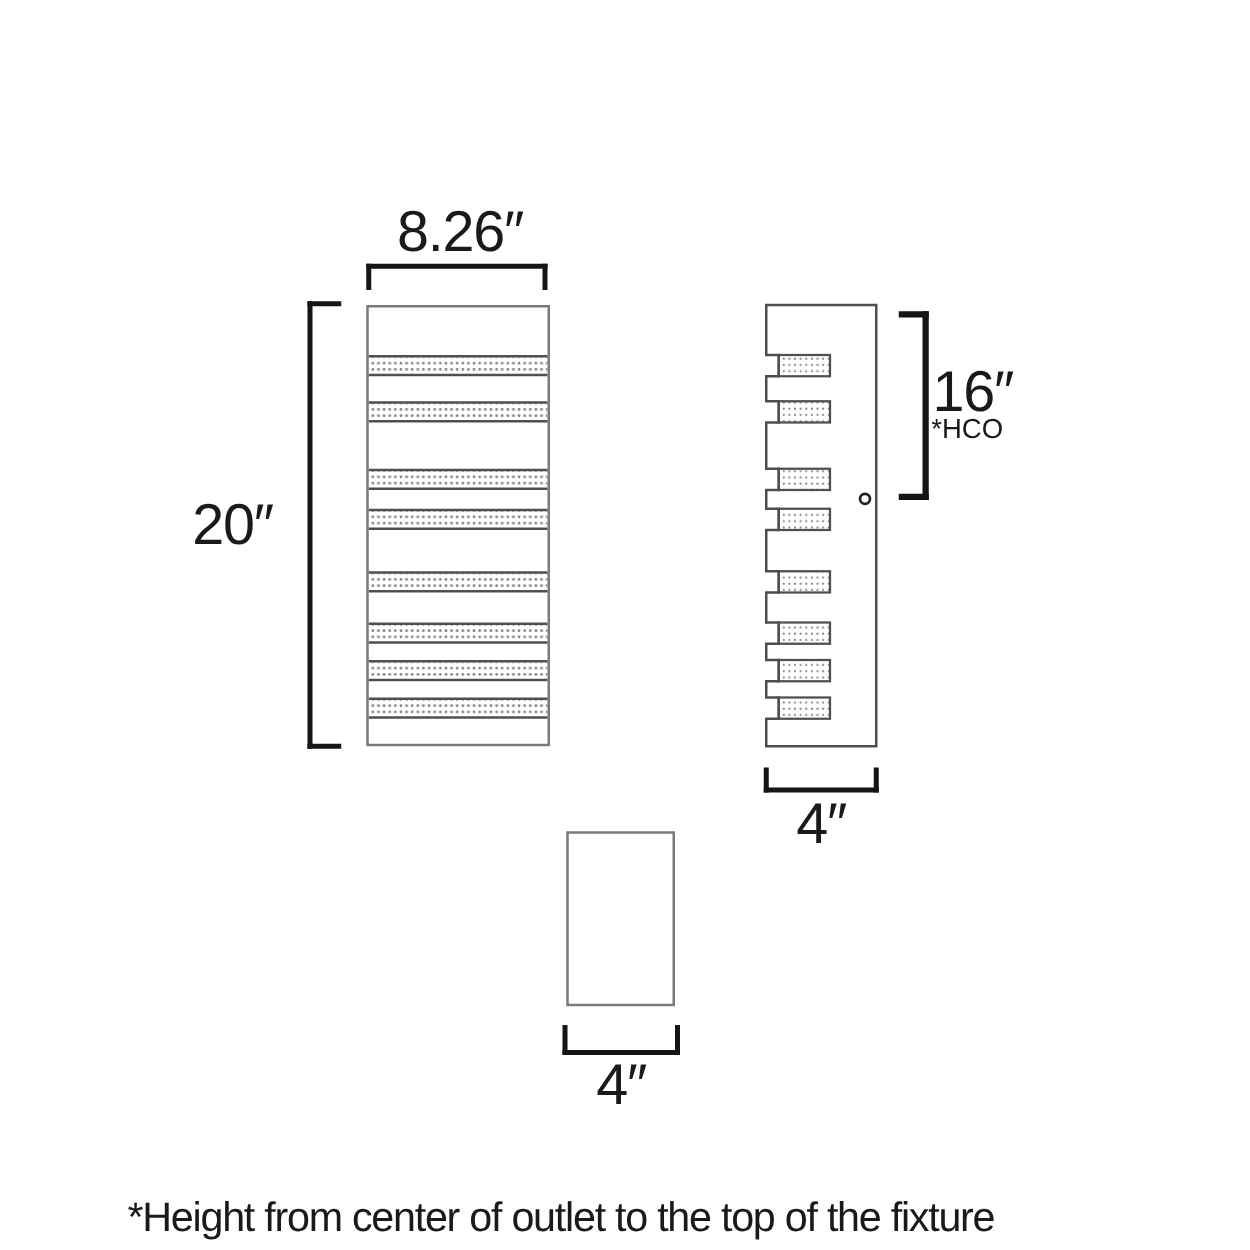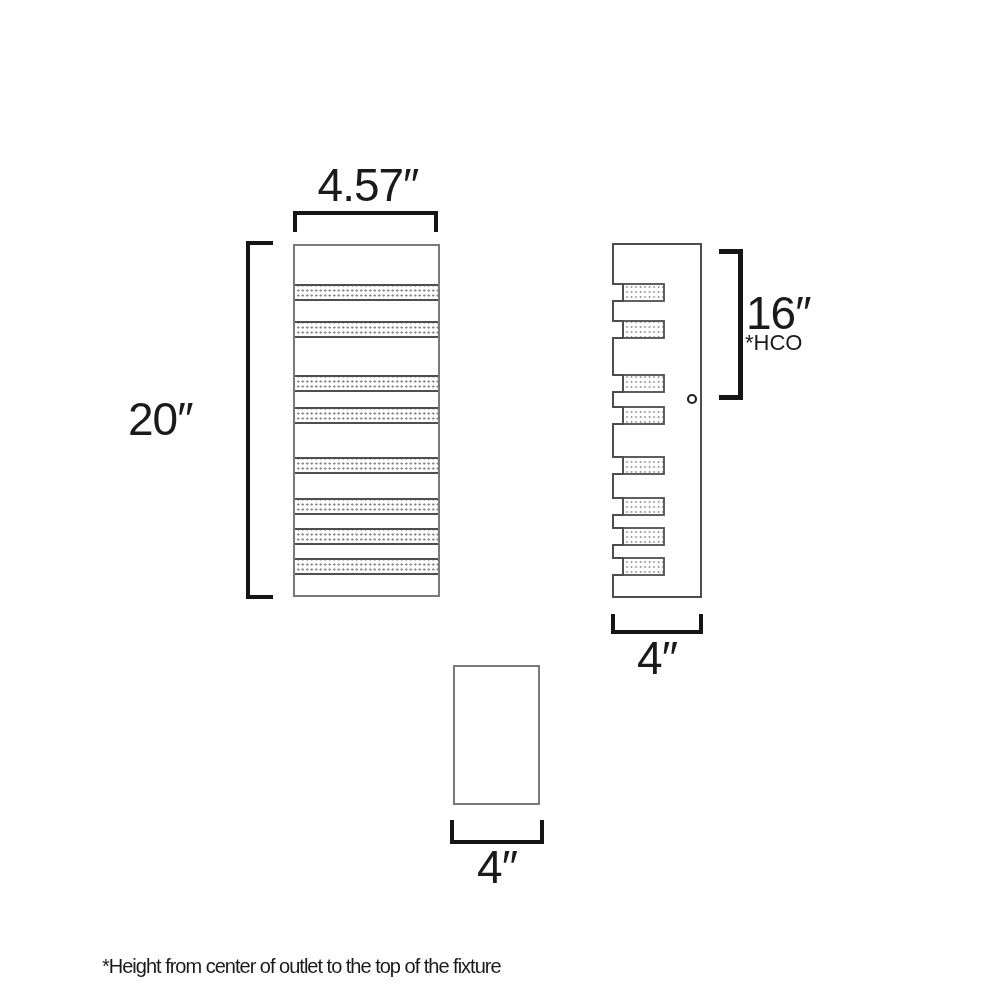--- a/index.html
+++ b/index.html
@@ -24,28 +24,28 @@
   .overlay-svg{position:absolute;left:0;top:0;width:1000px;height:1000px;}
   .side-outline{fill:#ffffff;stroke:#4d4d4d;stroke-width:2px;}
   .side-band{fill:url(#stipplePat);stroke:#4f4f4f;stroke-width:1.8px;}
   .screw{fill:#ffffff;stroke:#222222;stroke-width:2.2px;}
   
   .dim-label{
     position:absolute;color:#1a1a1a;font-size:46px;line-height:1;
     letter-spacing:-1px;white-space:nowrap;
   }
   .front-width-label{left:288px;top:162px;width:160px;text-align:center;}
-  .front-height-label{left:128px;top:396px;width:116px;text-align:left;}
+  .front-height-label{left:128px;top:396px;width:116px;text-align:center;}
   .hco-label{left:746px;top:290px;}
   .hco-note{left:745px;top:332px;font-size:22px;letter-spacing:0;}
   .side-depth-label{left:608px;top:635px;width:98px;text-align:center;}
   .bottom-width-label{left:448px;top:844px;width:98px;text-align:center;}
   .footnote{
     position:absolute;left:102px;top:955px;color:#1a1a1a;
-    font-size:20px;letter-spacing:-1px;line-height:1.15;white-space:nowrap;
+    font-size:33px;letter-spacing:-1px;line-height:1.15;white-space:nowrap;
   }
 </style>
 </head>
 <body>
 
 <div class="canvas">
 
   <div class="panel front-rect">
       <div class="band" style="top: 38px; height: 17px;"></div>
       <div class="band" style="top: 75px; height: 17px;"></div>
@@ -55,21 +55,21 @@
       <div class="band" style="top: 252px; height: 17px;"></div>
       <div class="band" style="top: 282px; height: 17px;"></div>
       <div class="band" style="top: 312px; height: 17px;"></div>
     </div>
 
   <div>
     <div class="dline" style="left:293px;top:211px;width:145px;height:4px;"></div>
     <div class="dline" style="left:293px;top:211px;width:4px;height:21px;"></div>
     <div class="dline" style="left:434px;top:211px;width:4px;height:21px;"></div>
   </div>
-  <div class="dim-label front-width-label">4.57″</div>
+  <div class="dim-label front-width-label">8.26″</div>
 
   <div>
     <div class="dline" style="left:246px;top:241px;width:4px;height:358px;"></div>
     <div class="dline" style="left:246px;top:241px;width:27px;height:4px;"></div>
     <div class="dline" style="left:246px;top:595px;width:27px;height:4px;"></div>
   </div>
   <div class="dim-label front-height-label">20″</div>
 
   <svg id="side-svg" class="overlay-svg" viewBox="0 0 1000 1000">
     <defs>

